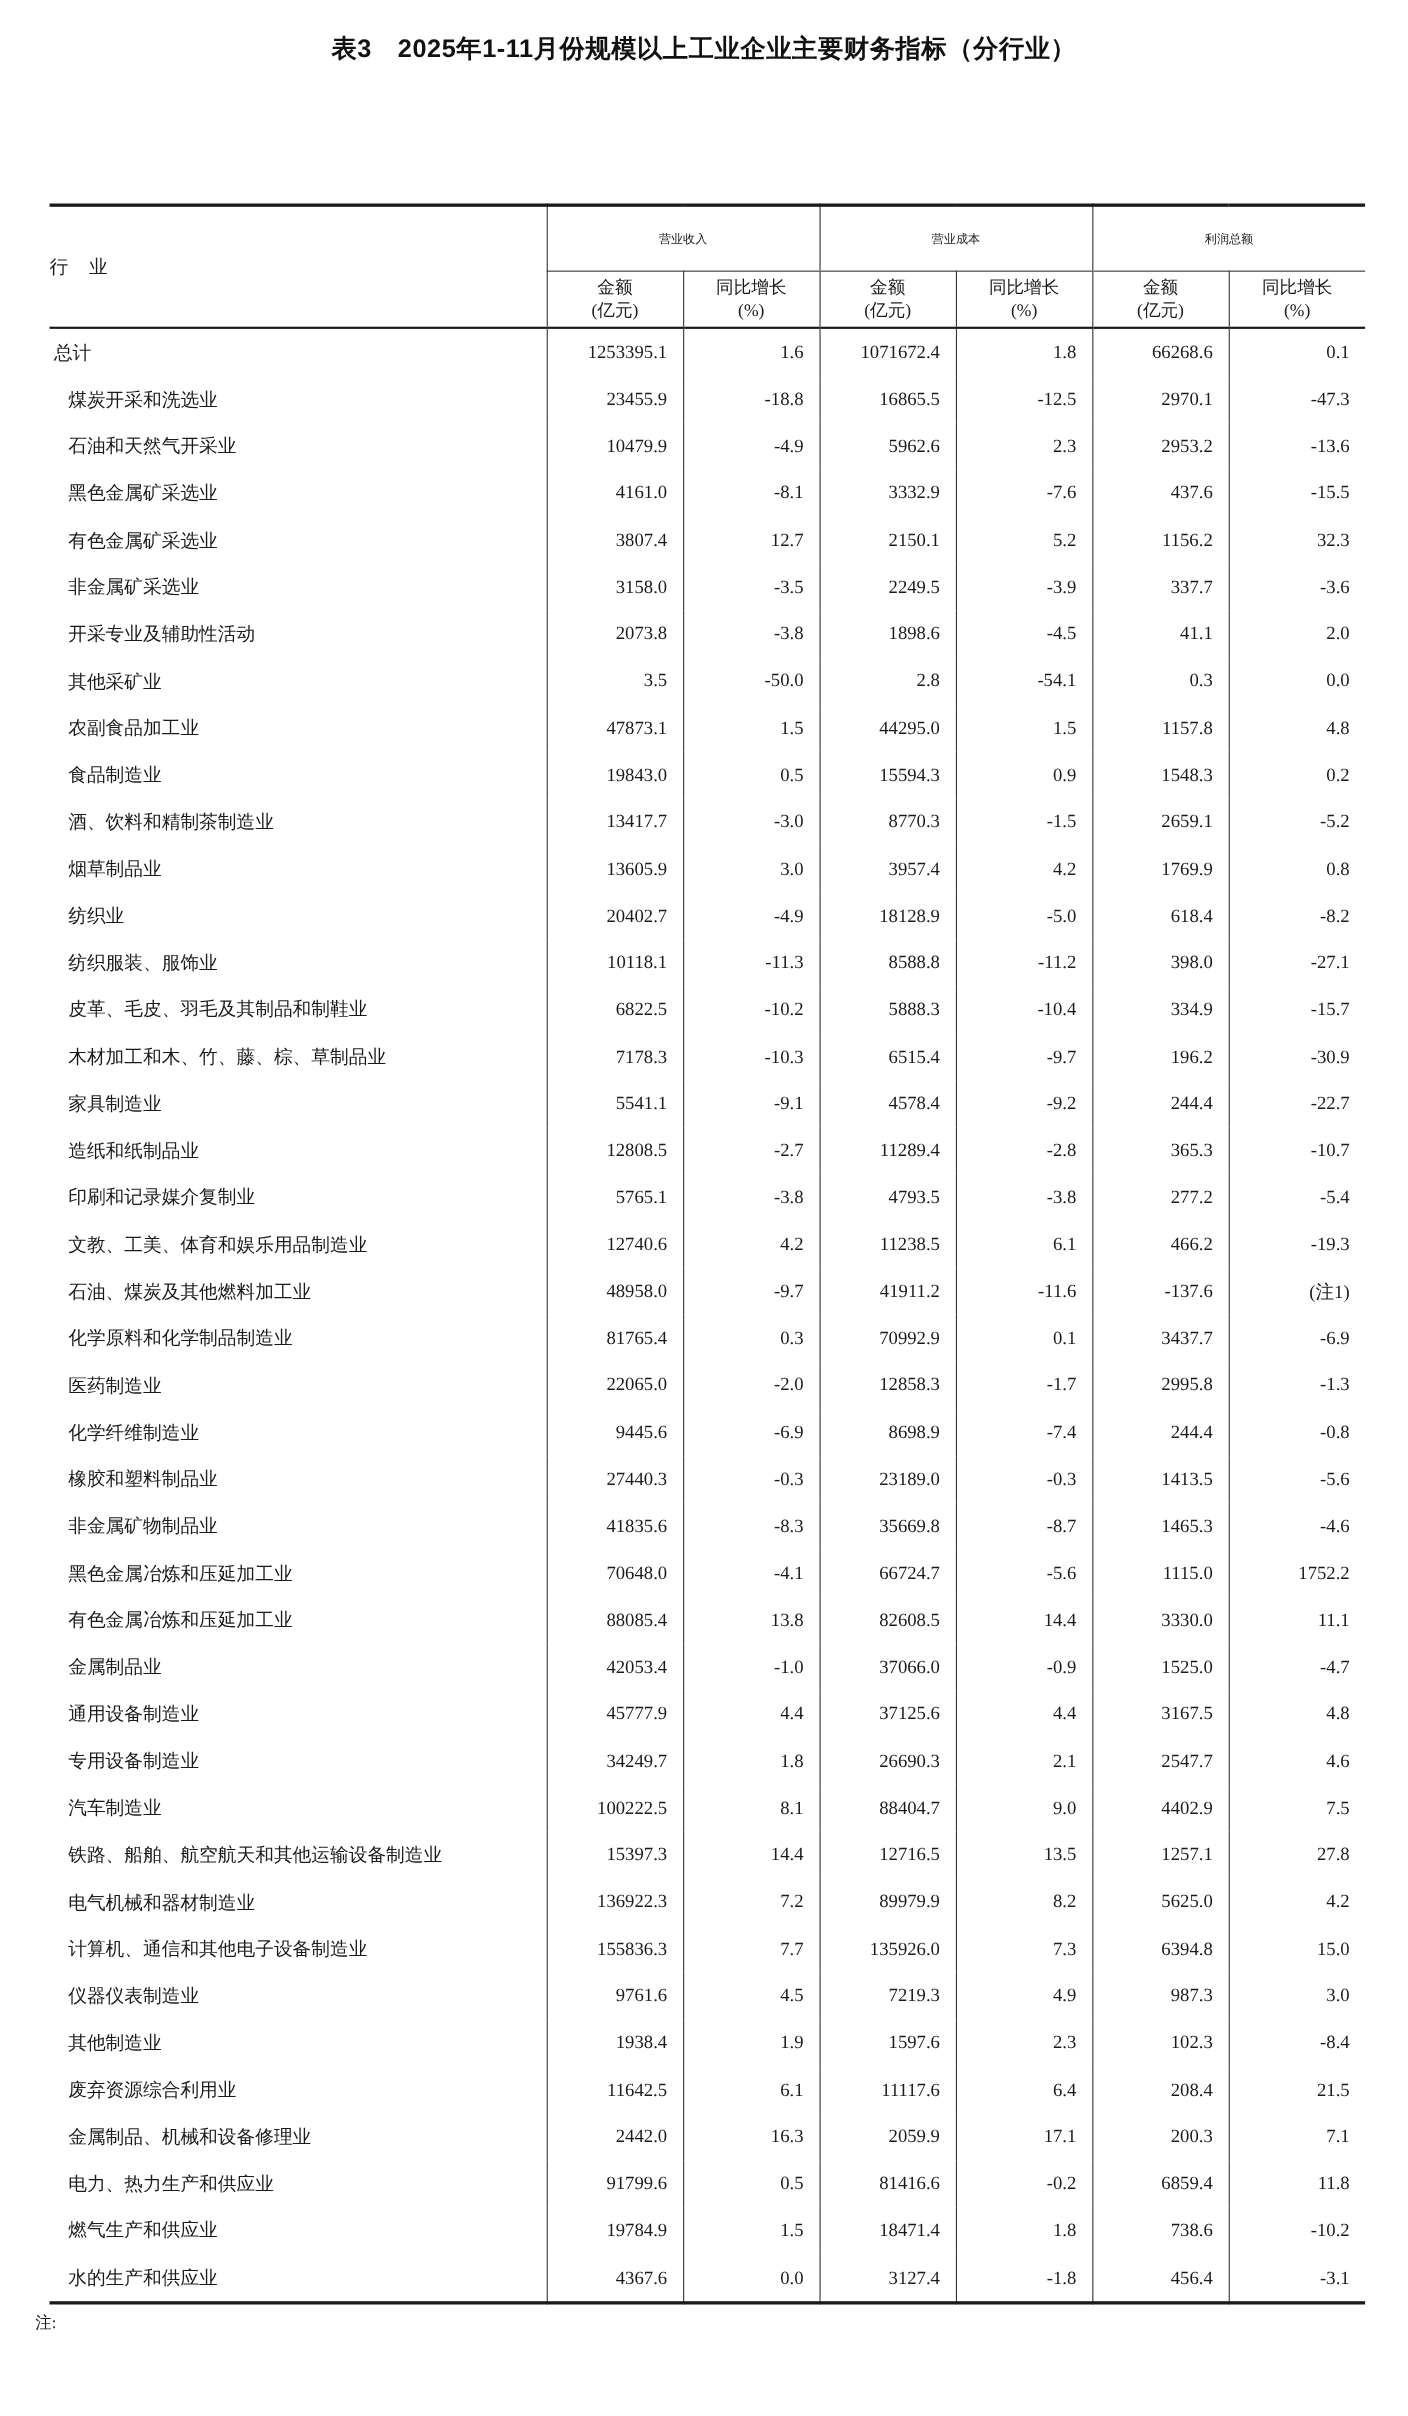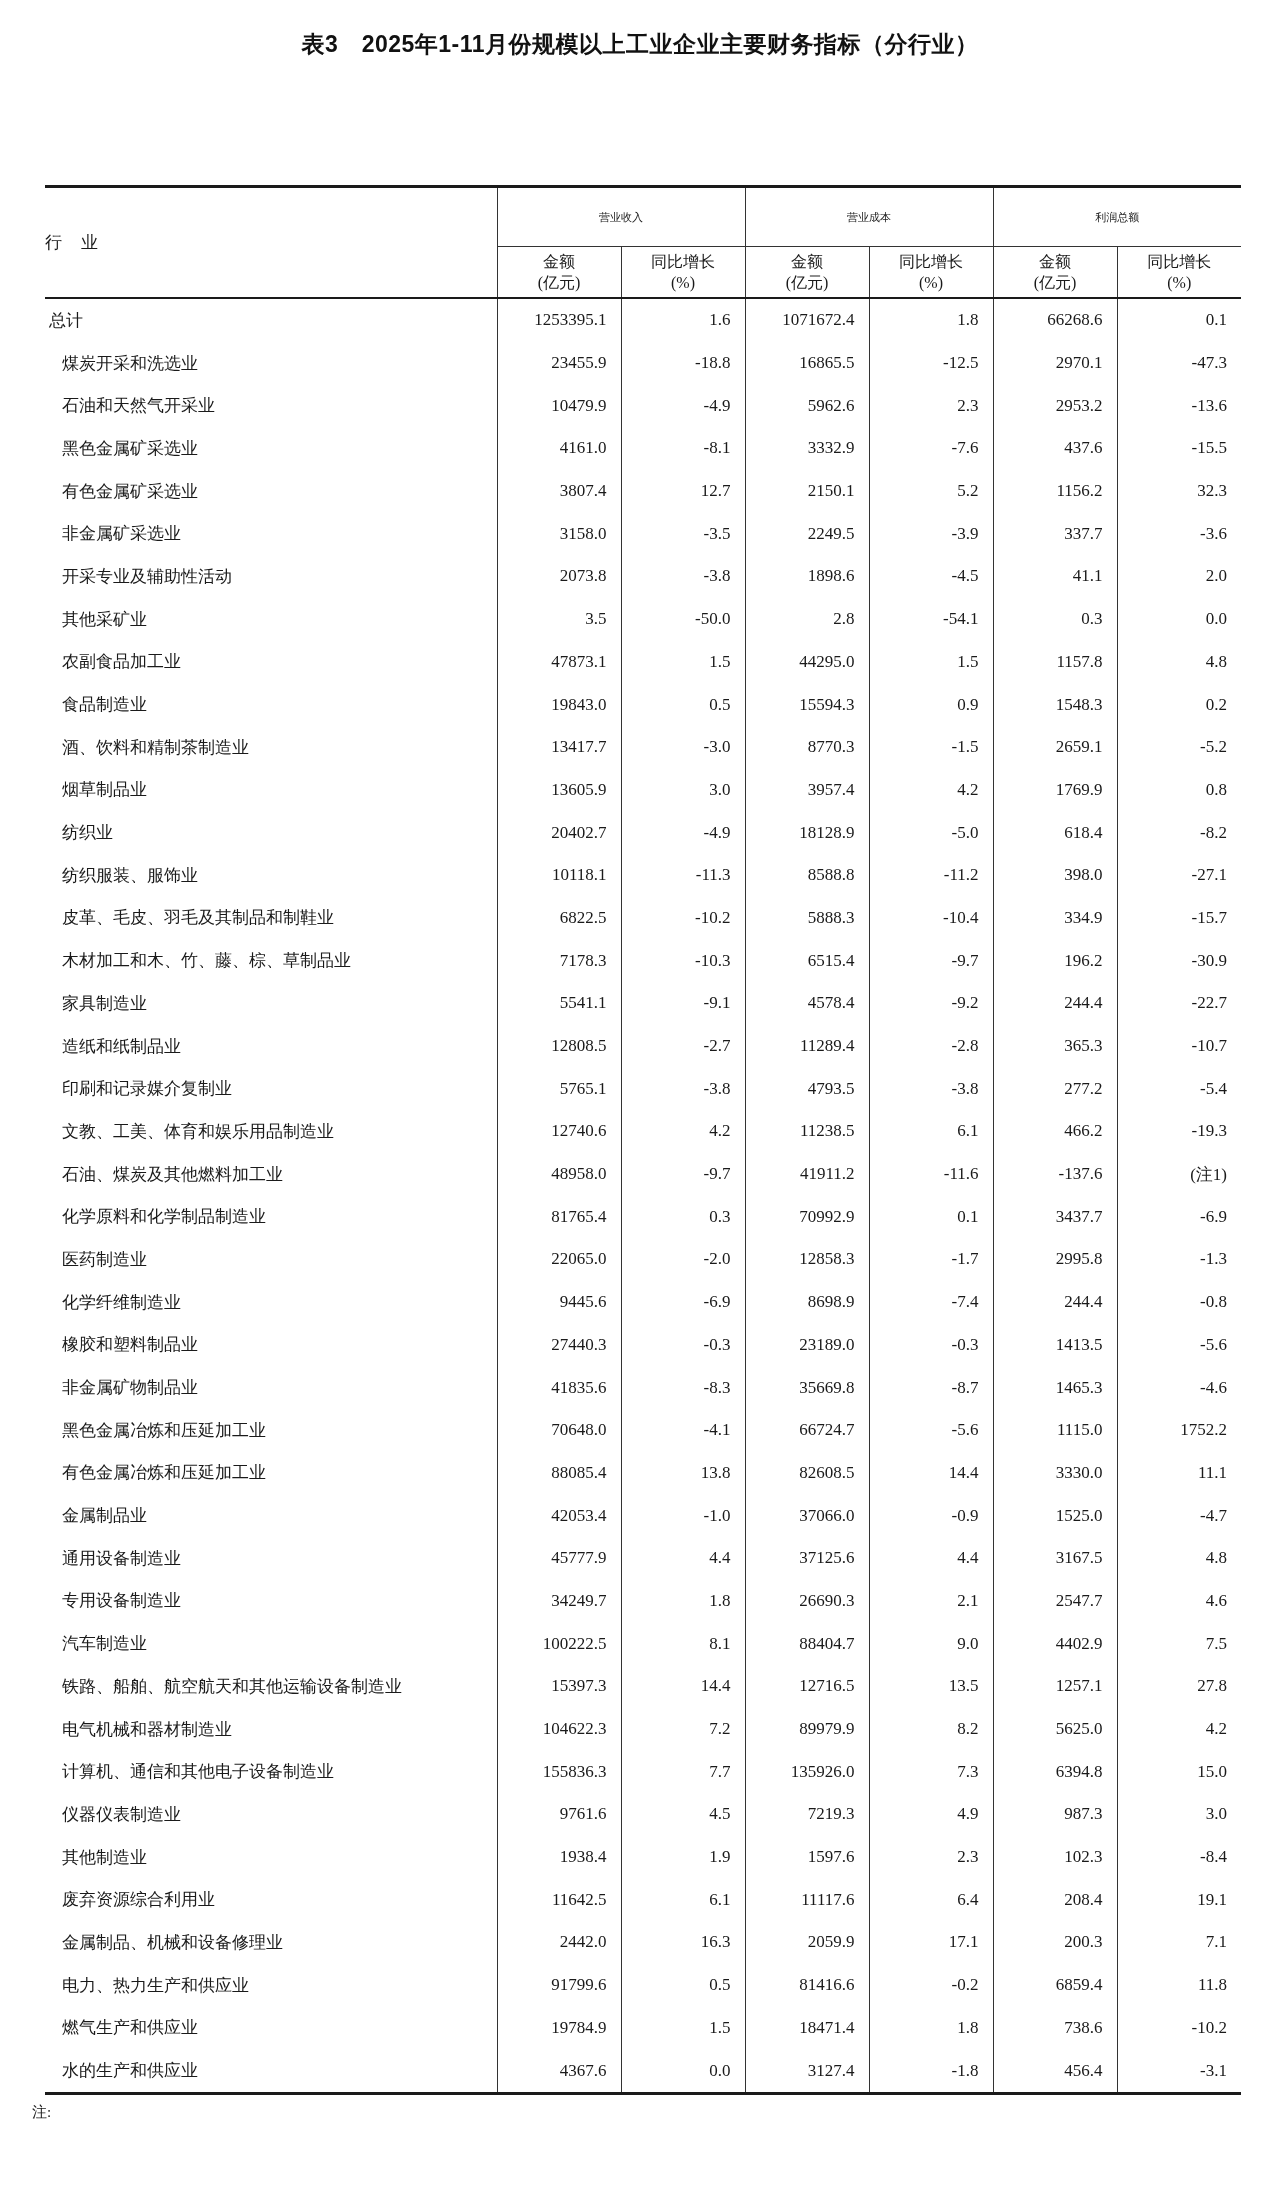--- a/index.html
+++ b/index.html
@@ -424,21 +424,21 @@
     <td class="ind indent">铁路、船舶、航空航天和其他运输设备制造业</td>
     <td class="num">15397.3</td>
     <td class="num">14.4</td>
     <td class="num">12716.5</td>
     <td class="num">13.5</td>
     <td class="num">1257.1</td>
     <td class="num">27.8</td>
   </tr>
           <tr>
     <td class="ind indent">电气机械和器材制造业</td>
-    <td class="num">104622.3</td>
+    <td class="num">136922.3</td>
     <td class="num">7.2</td>
     <td class="num">89979.9</td>
     <td class="num">8.2</td>
     <td class="num">5625.0</td>
     <td class="num">4.2</td>
   </tr>
           <tr>
     <td class="ind indent">计算机、通信和其他电子设备制造业</td>
     <td class="num">155836.3</td>
     <td class="num">7.7</td>
@@ -465,21 +465,21 @@
     <td class="num">102.3</td>
     <td class="num">-8.4</td>
   </tr>
           <tr>
     <td class="ind indent">废弃资源综合利用业</td>
     <td class="num">11642.5</td>
     <td class="num">6.1</td>
     <td class="num">11117.6</td>
     <td class="num">6.4</td>
     <td class="num">208.4</td>
-    <td class="num">19.1</td>
+    <td class="num">21.5</td>
   </tr>
           <tr>
     <td class="ind indent">金属制品、机械和设备修理业</td>
     <td class="num">2442.0</td>
     <td class="num">16.3</td>
     <td class="num">2059.9</td>
     <td class="num">17.1</td>
     <td class="num">200.3</td>
     <td class="num">7.1</td>
   </tr>

